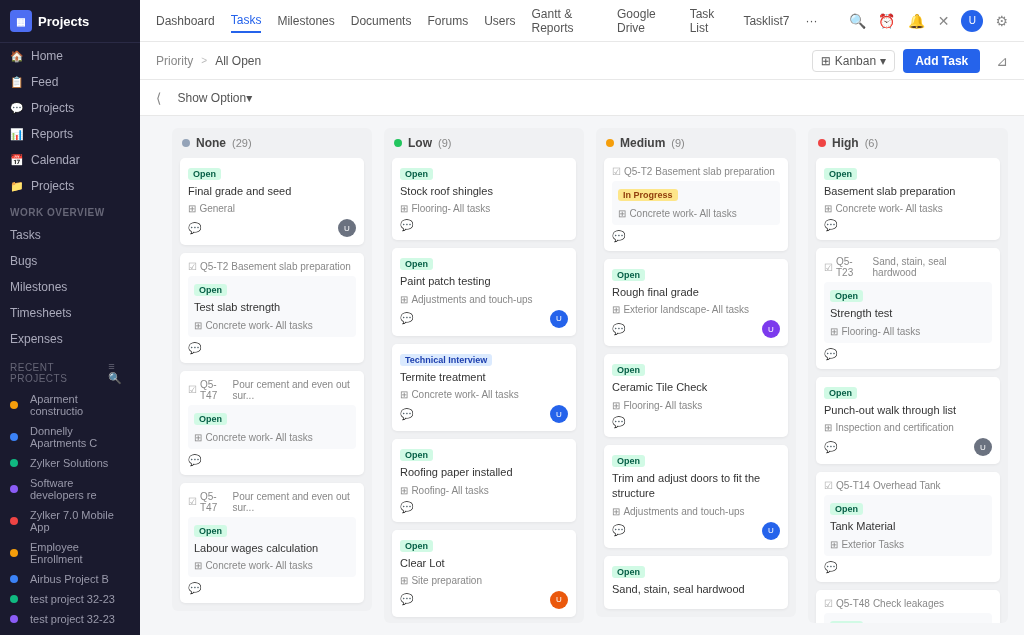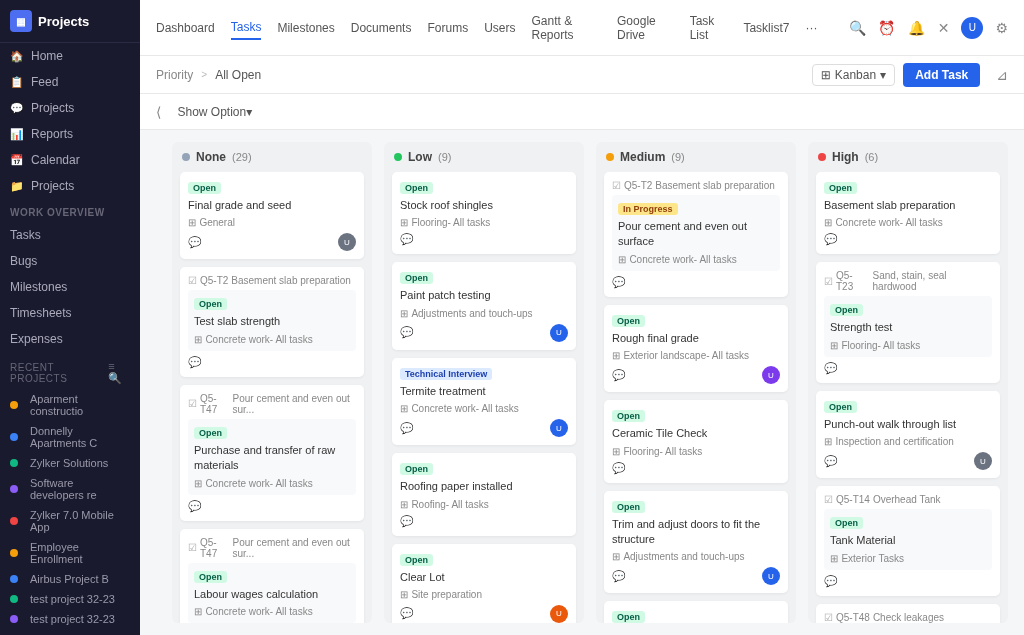--- a/index.html
+++ b/index.html
@@ -16,21 +16,21 @@
     .sidebar-recent-header { display: flex; align-items: center; justify-content: space-between; padding: 8px 10px 4px; }
     .sidebar-recent-label { font-size: 10px; color: #667; font-weight: 400; letter-spacing: 0.5px; }
     .sidebar-recent-icons { display: flex; gap: 4px; color: #667; font-size: 11px; }
     .sidebar-project-item { padding: 4px 10px; font-size: 11px; color: #99a; cursor: pointer; display: flex; align-items: center; gap: 12px; }
     .project-dot { width: 8px; height: 8px; border-radius: 50%; flex-shrink: 0; }
 
     
     .main { flex: 1; display: flex; flex-direction: column; overflow: hidden; }
 
     
-    .topnav { background: white; border-bottom: 1px solid #e8e8e8; display: flex; align-items: center; padding: 0 16px; height: 56px; gap: 16px; flex-shrink: 0; }
+    .topnav { background: white; border-bottom: 1px solid #e8e8e8; display: flex; align-items: center; padding: 0 16px; height: 42px; gap: 16px; flex-shrink: 0; }
     .topnav-item { font-size: 12px; color: #555; cursor: pointer; padding: 4px 0; }
     .topnav-item.active { color: #2563eb; border-bottom: 2px solid #2563eb; }
     .topnav-spacer { flex: 1; }
     .topnav-icons { display: flex; gap: 12px; color: #888; align-items: center; }
     .topnav-icon { font-size: 14px; cursor: pointer; }
     .topnav-avatar { width: 22px; height: 22px; border-radius: 50%; background: #2563eb; color: white; font-size: 10px; display: flex; align-items: center; justify-content: center; }
 
     
     .subheader { background: white; border-bottom: 1px solid #e8e8e8; display: flex; align-items: center; padding: 0 16px; height: 38px; gap: 8px; flex-shrink: 0; }
     .breadcrumb-item { font-size: 12px; color: #888; cursor: pointer; }
@@ -255,21 +255,21 @@
               </div>
               <div></div>
             </div>
           </div>
           <div class="card">
             <div class="card-task-ref">
               <span class="card-task-ref-icon">☑</span> 
               <span>Q5-T47</span> 
               <span>Pour cement and even out sur...</span>
             </div>
-            <div style="background:#f8f9fb;border-radius:4px;padding:6px;margin-top:4px;"><span class="card-tag tag-open">Open</span><div class="card-title">Purchase and transfer of raw materials</div><div class="card-meta"><span class="card-meta-icon">⊞</span>Concrete work- All tasks</div></div>
+            <div style="background:#f8f9fb;border-radius:4px;padding:6px;margin-top:4px;"><span class="card-tag tag-open">Open</span><div class="card-meta"><span class="card-meta-icon">⊞</span>Concrete work- All tasks</div></div>
             <div class="card-footer">
               <div class="card-footer-icons">
                 <span>💬</span>
               </div>
               <div></div>
             </div>
           </div>
           <div class="card">
             <div class="card-task-ref">
               <span class="card-task-ref-icon">☑</span> 
@@ -332,21 +332,21 @@
       <span>Medium</span>
       <span class="column-count">(9)</span>
     </div>
     <div class="column-body">
           <div class="card">
             <div class="card-task-ref">
               <span class="card-task-ref-icon">☑</span> 
               <span>Q5-T2</span> 
               <span>Basement slab preparation</span>
             </div>
-            <div style="background:#f8f9fb;border-radius:4px;padding:6px;margin-top:4px;"><span class="card-tag tag-in-progress">In Progress</span><div class="card-title">Pour cement and even out surface</div><div class="card-meta"><span class="card-meta-icon">⊞</span>Concrete work- All tasks</div></div>
+            <div style="background:#f8f9fb;border-radius:4px;padding:6px;margin-top:4px;"><span class="card-tag tag-in-progress">In Progress</span><div class="card-meta"><span class="card-meta-icon">⊞</span>Concrete work- All tasks</div></div>
             <div class="card-footer">
               <div class="card-footer-icons">
                 <span>💬</span>
               </div>
               <div></div>
             </div>
           </div>
           <div class="card"><span class="card-tag tag-open">Open</span><div class="card-title">Rough final grade</div><div class="card-meta"><span class="card-meta-icon">⊞</span>Exterior landscape- All tasks</div><div class="card-footer">
               <div class="card-footer-icons">
                 <span>💬</span>

